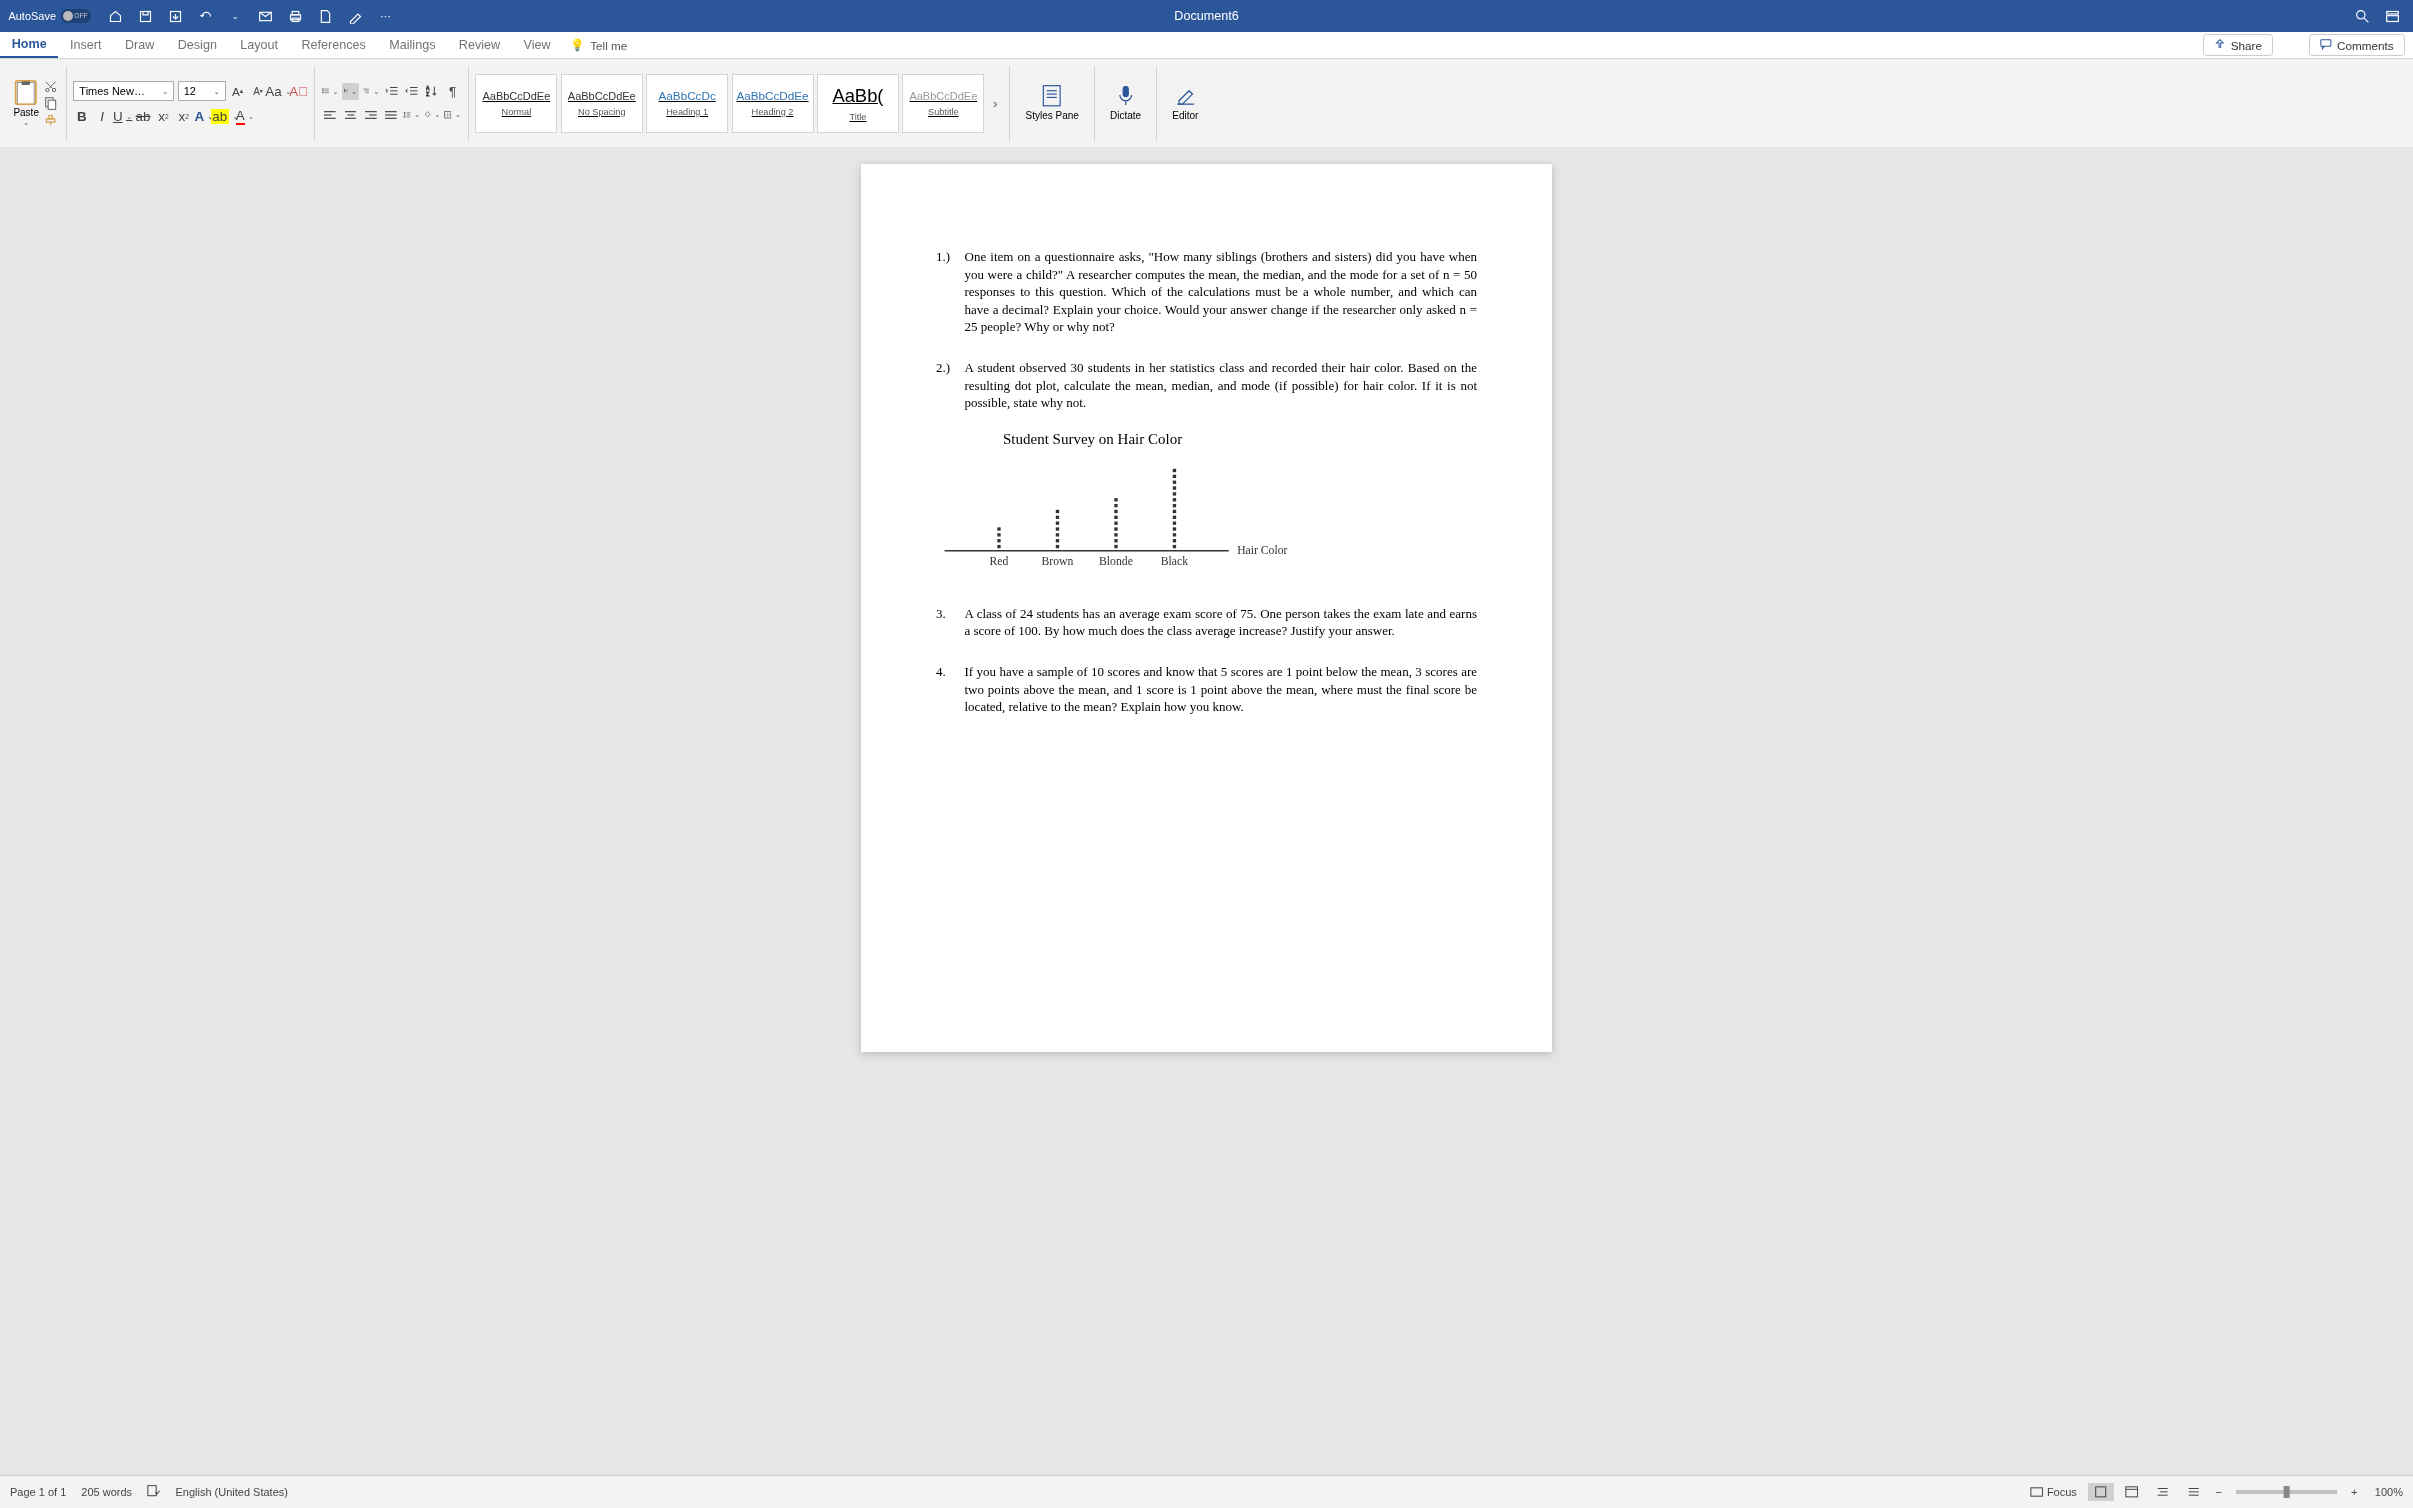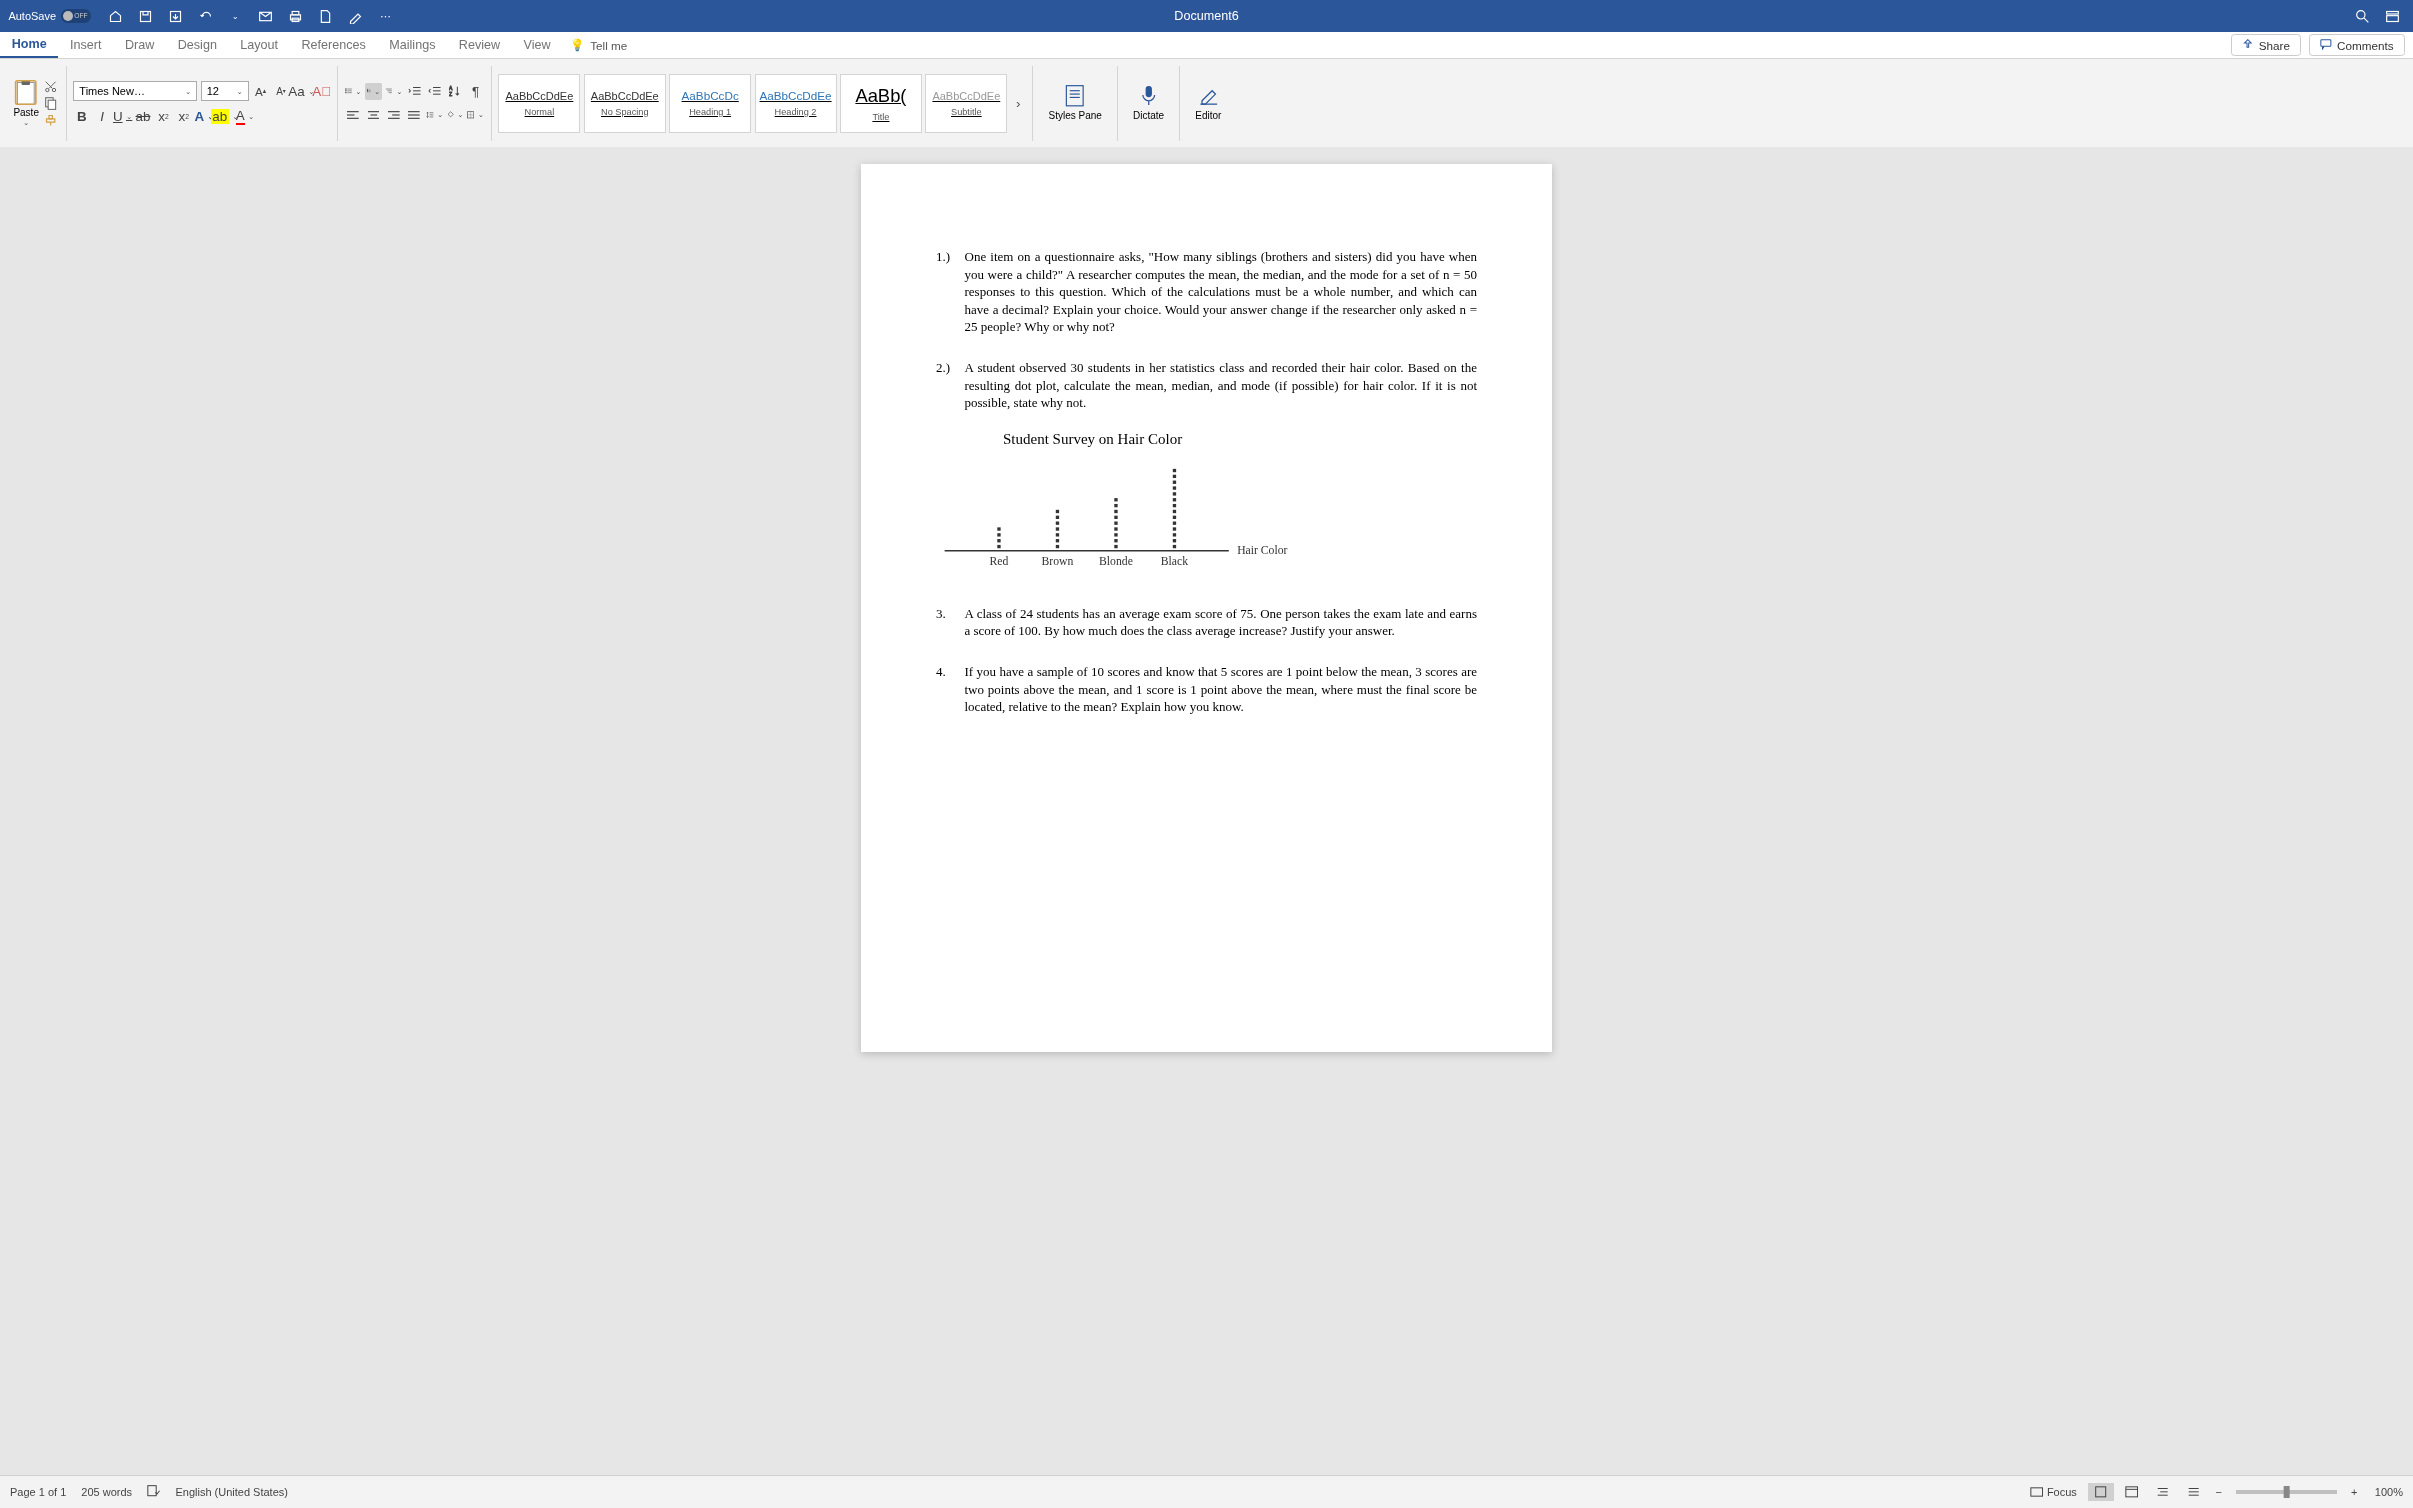--- a/index.html
+++ b/index.html
@@ -118,20 +118,21 @@
     .ribbon-action-btn {
       border: 0.8px solid #ccc;
       border-radius: 3.4px;
       padding: 3.4px 10px;
       display: flex;
       align-items: center;
       gap: 5px;
       font-size: 11.7px;
       color: #333;
       background: white;
+      margin-left: 28px;
     }
     
     
     .ribbon-content {
       background: #f3f3f3;
       height: 89px;
       display: flex;
       align-items: center;
       border-bottom: 0.8px solid #c8c8c8;
       padding: 0 6.7px;
@@ -172,21 +173,21 @@
     .font-select {
       border: 0.8px solid #ababab;
       background: white;
       height: 20px;
       font-size: 11px;
       padding: 0 5px;
       display: flex;
       align-items: center;
       justify-content: space-between;
     }
-    .font-name { width: 124px; }
+    .font-name { width: 101px; }
     .font-size { width: 48px; }
     .chev { font-size: 7.5px; color: #555; padding-left: 3.4px; }
     
     .ribbon-icon-btn {
       width: 17px;
       height: 17px;
       display: flex;
       align-items: center;
       justify-content: center;
       color: #444;

